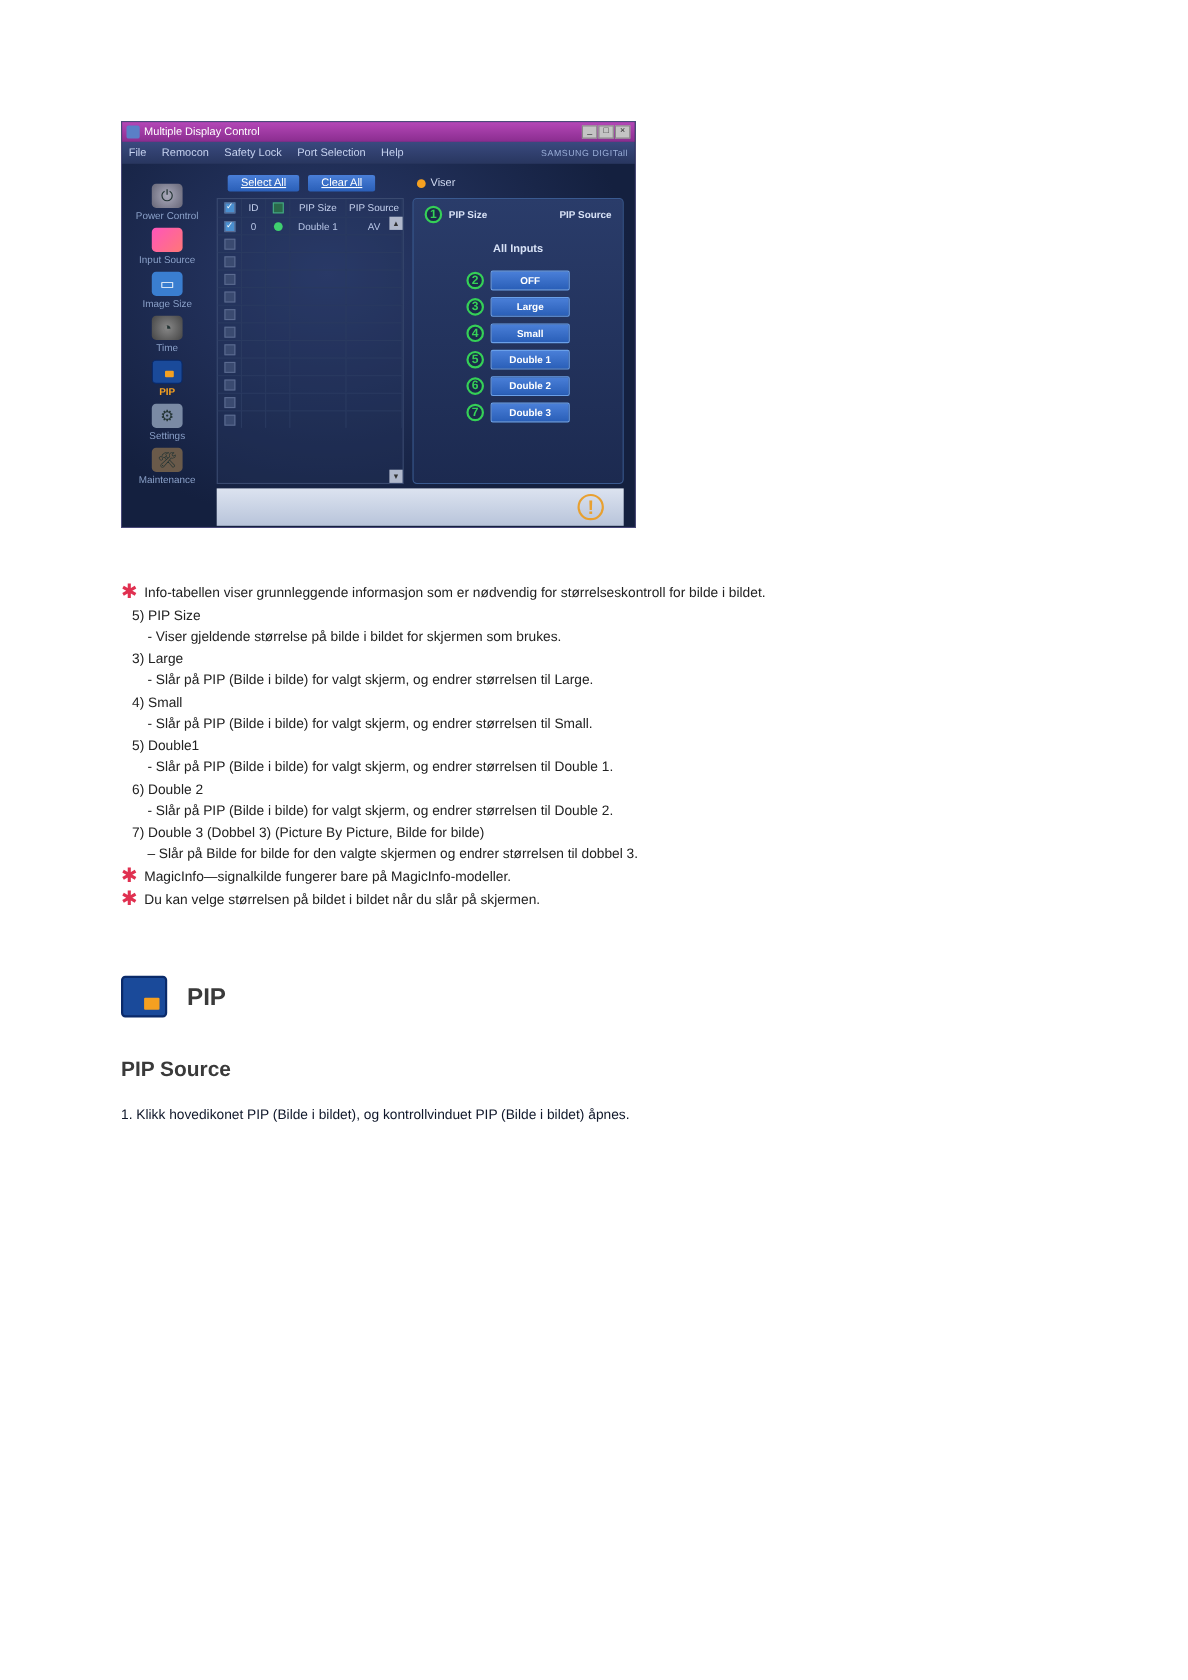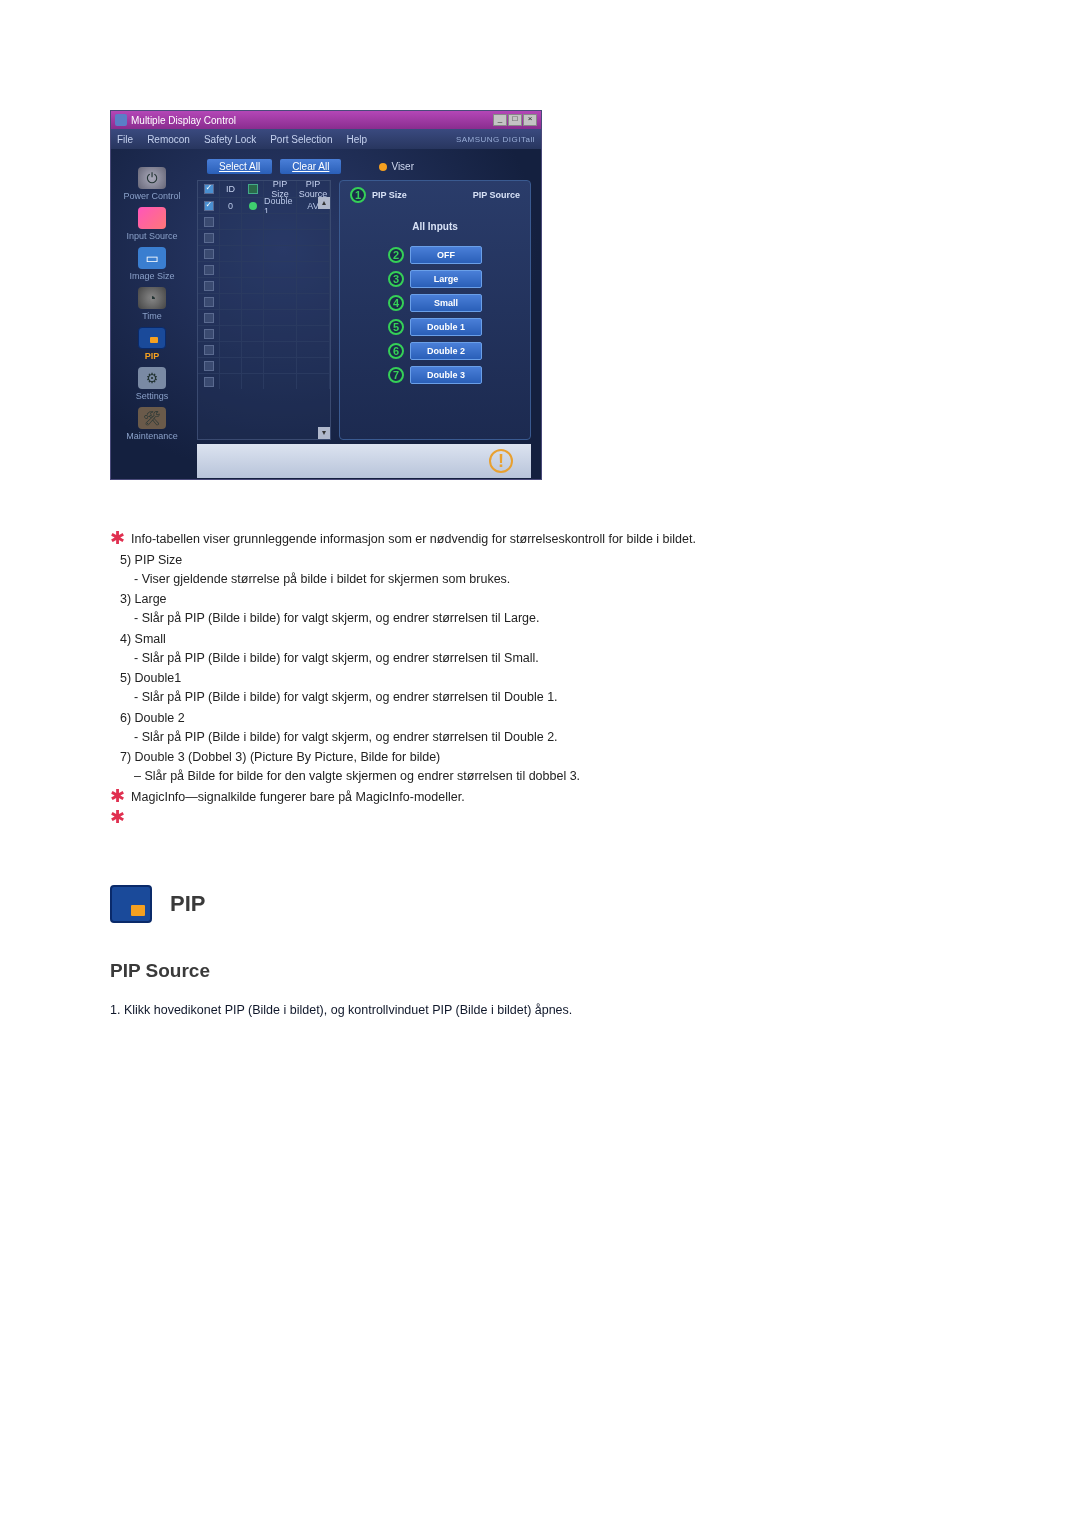--- a/index.html
+++ b/index.html
@@ -1,20 +1,20 @@
 <!DOCTYPE html>
 <html><head>
 <meta charset="utf-8">
 <style>
   * { box-sizing: border-box; margin: 0; padding: 0; }
   body { font-family: Arial, Helvetica, sans-serif; font-size: 12px; background: #fff; width: 1080px; }
   .page { padding: 110px 70px 60px 110px; }
 
   
-  .app-window { width: 432px; border: 1px solid #4a4a7a; background: #1b2345; position: relative; }
+  .app-window { width: 468px; border: 1px solid #4a4a7a; background: #1b2345; position: relative; }
   .title-bar { height: 18px; background: linear-gradient(to bottom, #b447b7, #8a2d8f); display: flex; align-items: center; padding: 0 4px; justify-content: space-between; }
   .title-bar-left { display: flex; align-items: center; gap: 4px; }
   .title-bar-icon { width: 12px; height: 12px; background: #5a7fc7; border-radius: 2px; }
   .title-text { color: #fff; font-size: 10px; }
   .win-controls { display: flex; gap: 1px; }
   .win-btn { width: 14px; height: 12px; background: #c4c4c4; border: 1px solid #888; font-size: 8px; line-height: 8px; text-align: center; color: #222; }
 
   .menu-bar { height: 20px; background: linear-gradient(to bottom, #3a4a7f, #28365f); display: flex; align-items: center; padding: 0 6px; justify-content: space-between; }
   .menu-left { display: flex; gap: 14px; }
   .menu-item { color: #c6d2ef; font-size: 10px; cursor: pointer; }
@@ -371,20 +371,21 @@
           <div class="hd">7) Double 3 (Dobbel 3) (Picture By Picture, Bilde for bilde)</div>
           <div class="desc">– Slår på Bilde for bilde for den valgte skjermen og endrer størrelsen til dobbel 3.</div>
         </div>
       </div>
     <div class="star-line">
         <span class="star">✱</span>
         <span>MagicInfo—signalkilde fungerer bare på MagicInfo-modeller.</span>
       </div>
     <div class="star-line">
         <span class="star">✱</span>
+        <span>Du kan velge størrelsen på bildet i bildet når du slår på skjermen.</span>
       </div>
 
     <div class="section-icon-wrap">
       <div class="big-icon"></div>
       <span class="big-title">PIP</span>
     </div>
     <div class="sub-title">PIP Source</div>
     <div class="footnote">1.  Klikk hovedikonet PIP (Bilde i bildet), og kontrollvinduet PIP (Bilde i bildet) åpnes.</div>
   </div>
 

